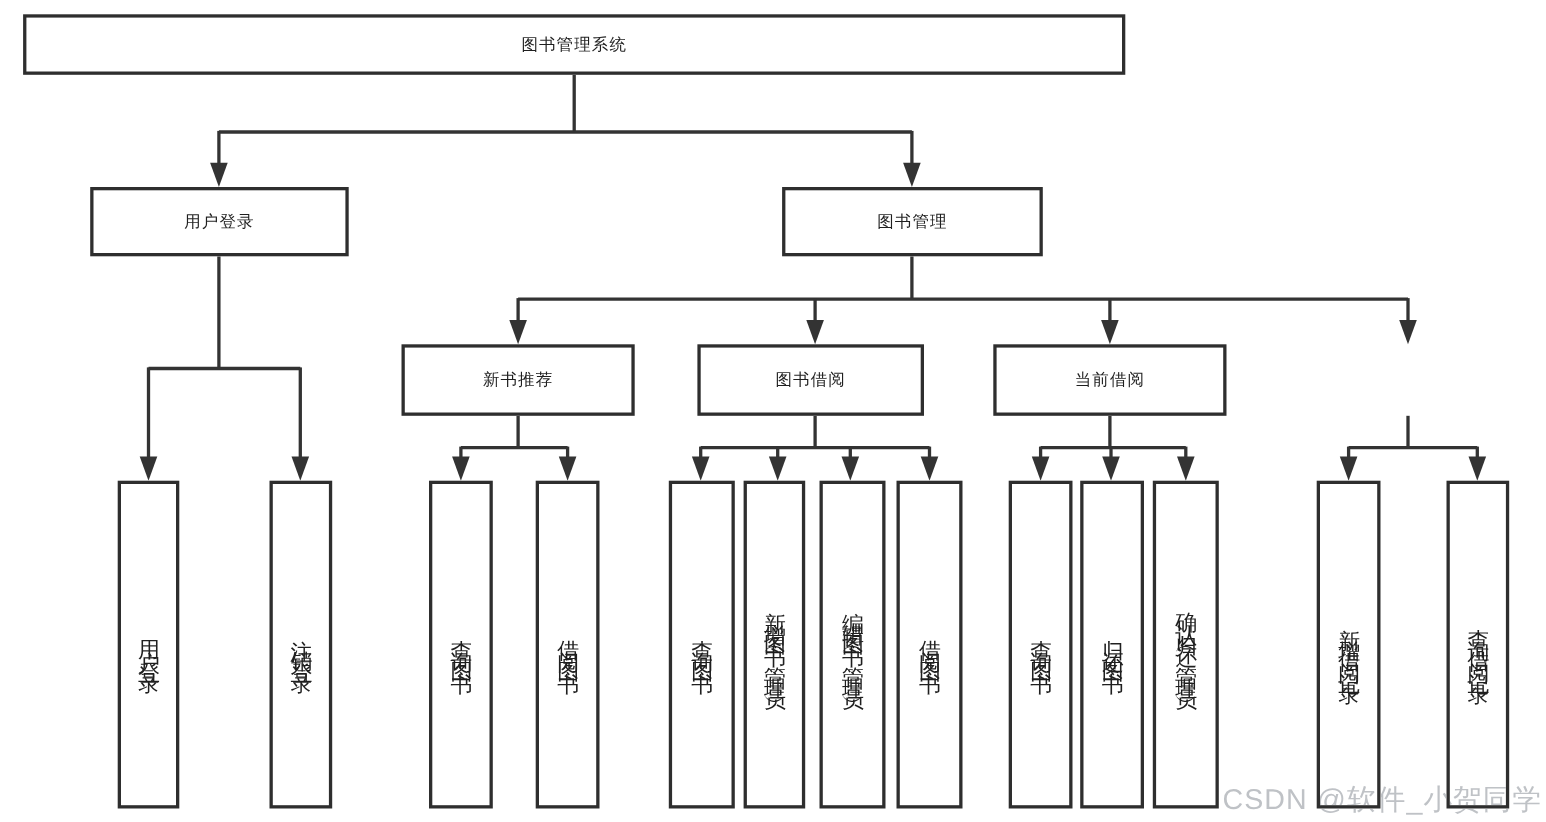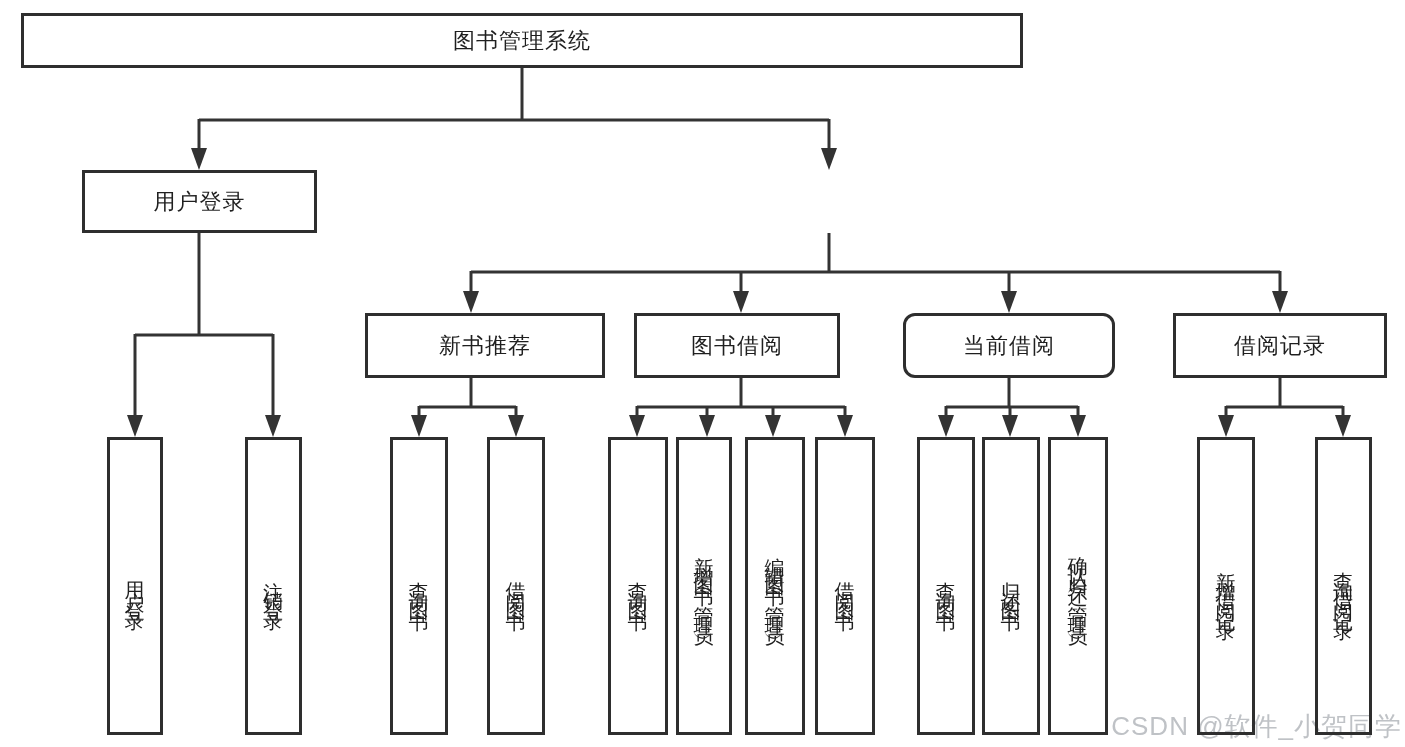--- a/index.html
+++ b/index.html
@@ -26,38 +26,38 @@
     box-sizing: border-box;
     background: #ffffff;
     border: 3px solid #2e2e2e;
     display: flex;
     align-items: center;
     justify-content: center;
     z-index: 2;
     color: #1f1f1f;
   }
   .node.h .label {
-    font-size: 22px;
+    font-size: 15px;
     letter-spacing: 1px;
     white-space: nowrap;
   }
   .node.v .label {
     writing-mode: vertical-rl;
     font-size: 20px;
     letter-spacing: 10px;
     line-height: 1;
     white-space: nowrap;
   }
   .root  { left: 21px;  top: 13px;  width: 1002px; height: 55px; }
   .lvl2a { left: 82px;  top: 170px; width: 235px;  height: 63px; }
   .lvl2b { left: 711px; top: 170px; width: 237px;  height: 63px; }
   .lvl3  { top: 313px; height: 65px; }
-  .l3a { left: 365px;  width: 240px; }
+  .l3a { left: 365px;  width: 212px; }
   .l3b { left: 634px;  width: 206px; }
-  .l3c { left: 903px;  width: 212px; border-radius: 12px; }
+  .l3c { left: 903px;  width: 212px; }
   .l3d { left: 1173px; width: 214px; }
   .leaf { top: 437px; height: 298px; }
   .lfA1 { left: 107px;  width: 56px; }
   .lfA2 { left: 245px;  width: 57px; }
   .lfB1 { left: 390px;  width: 58px; }
   .lfB2 { left: 487px;  width: 58px; }
   .lfC1 { left: 608px;  width: 60px; }
   .lfC2 { left: 676px;  width: 56px; }
   .lfC3 { left: 745px;  width: 60px; }
   .lfC4 { left: 815px;  width: 60px; }
@@ -149,33 +149,33 @@
     </g>
   </svg>
 
   <div class="node h root">
     <span class="label">图书管理系统</span>
   </div>
 
   <div class="node h lvl2a">
     <span class="label">用户登录</span>
   </div>
+  <div class="node h lvl2b">
+    <span class="label">图书管理</span>
+  </div>
 
   <div class="node h lvl3 l3a">
     <span class="label">新书推荐</span>
   </div>
   <div class="node h lvl3 l3b">
     <span class="label">图书借阅</span>
   </div>
   <div class="node h lvl3 l3c">
     <span class="label">当前借阅</span>
   </div>
-  <div class="node h lvl3 l3d">
-    <span class="label">借阅记录</span>
-  </div>
 
   <div class="node v leaf lfA1">
     <span class="label">用户登录</span>
   </div>
   <div class="node v leaf lfA2">
     <span class="label">注销登录</span>
   </div>
 
   <div class="node v leaf lfB1">
     <span class="label">查询图书</span>

